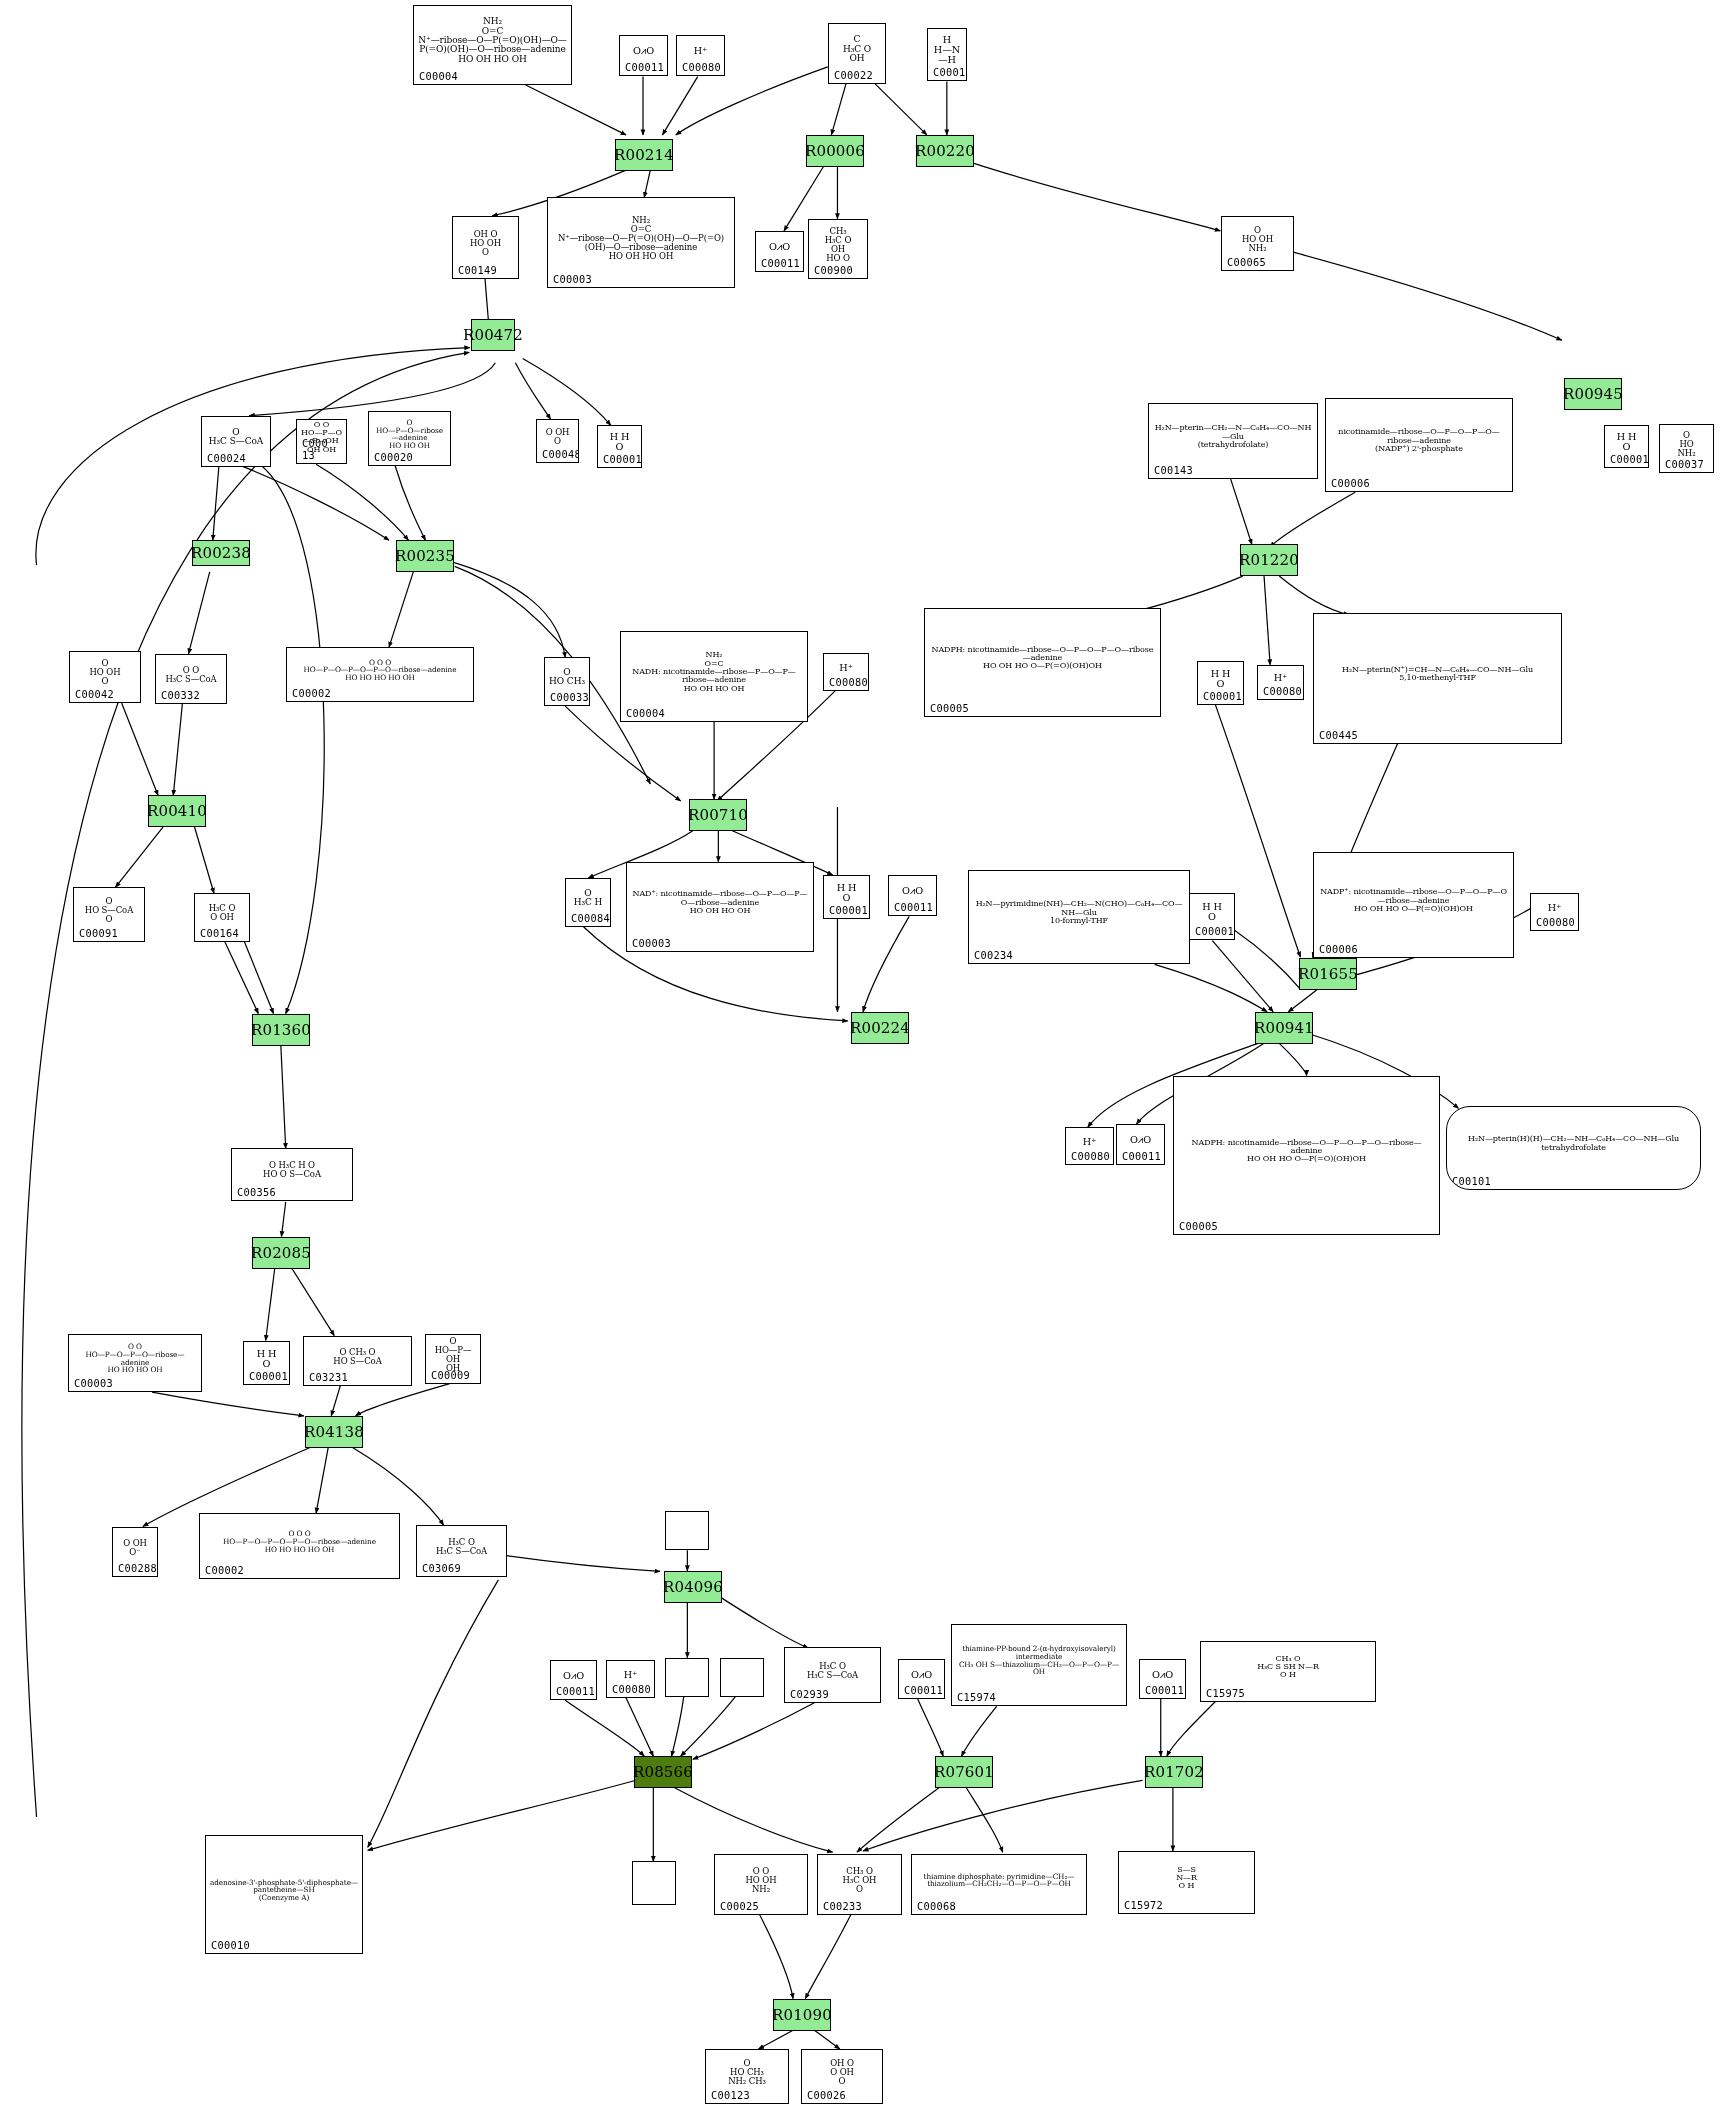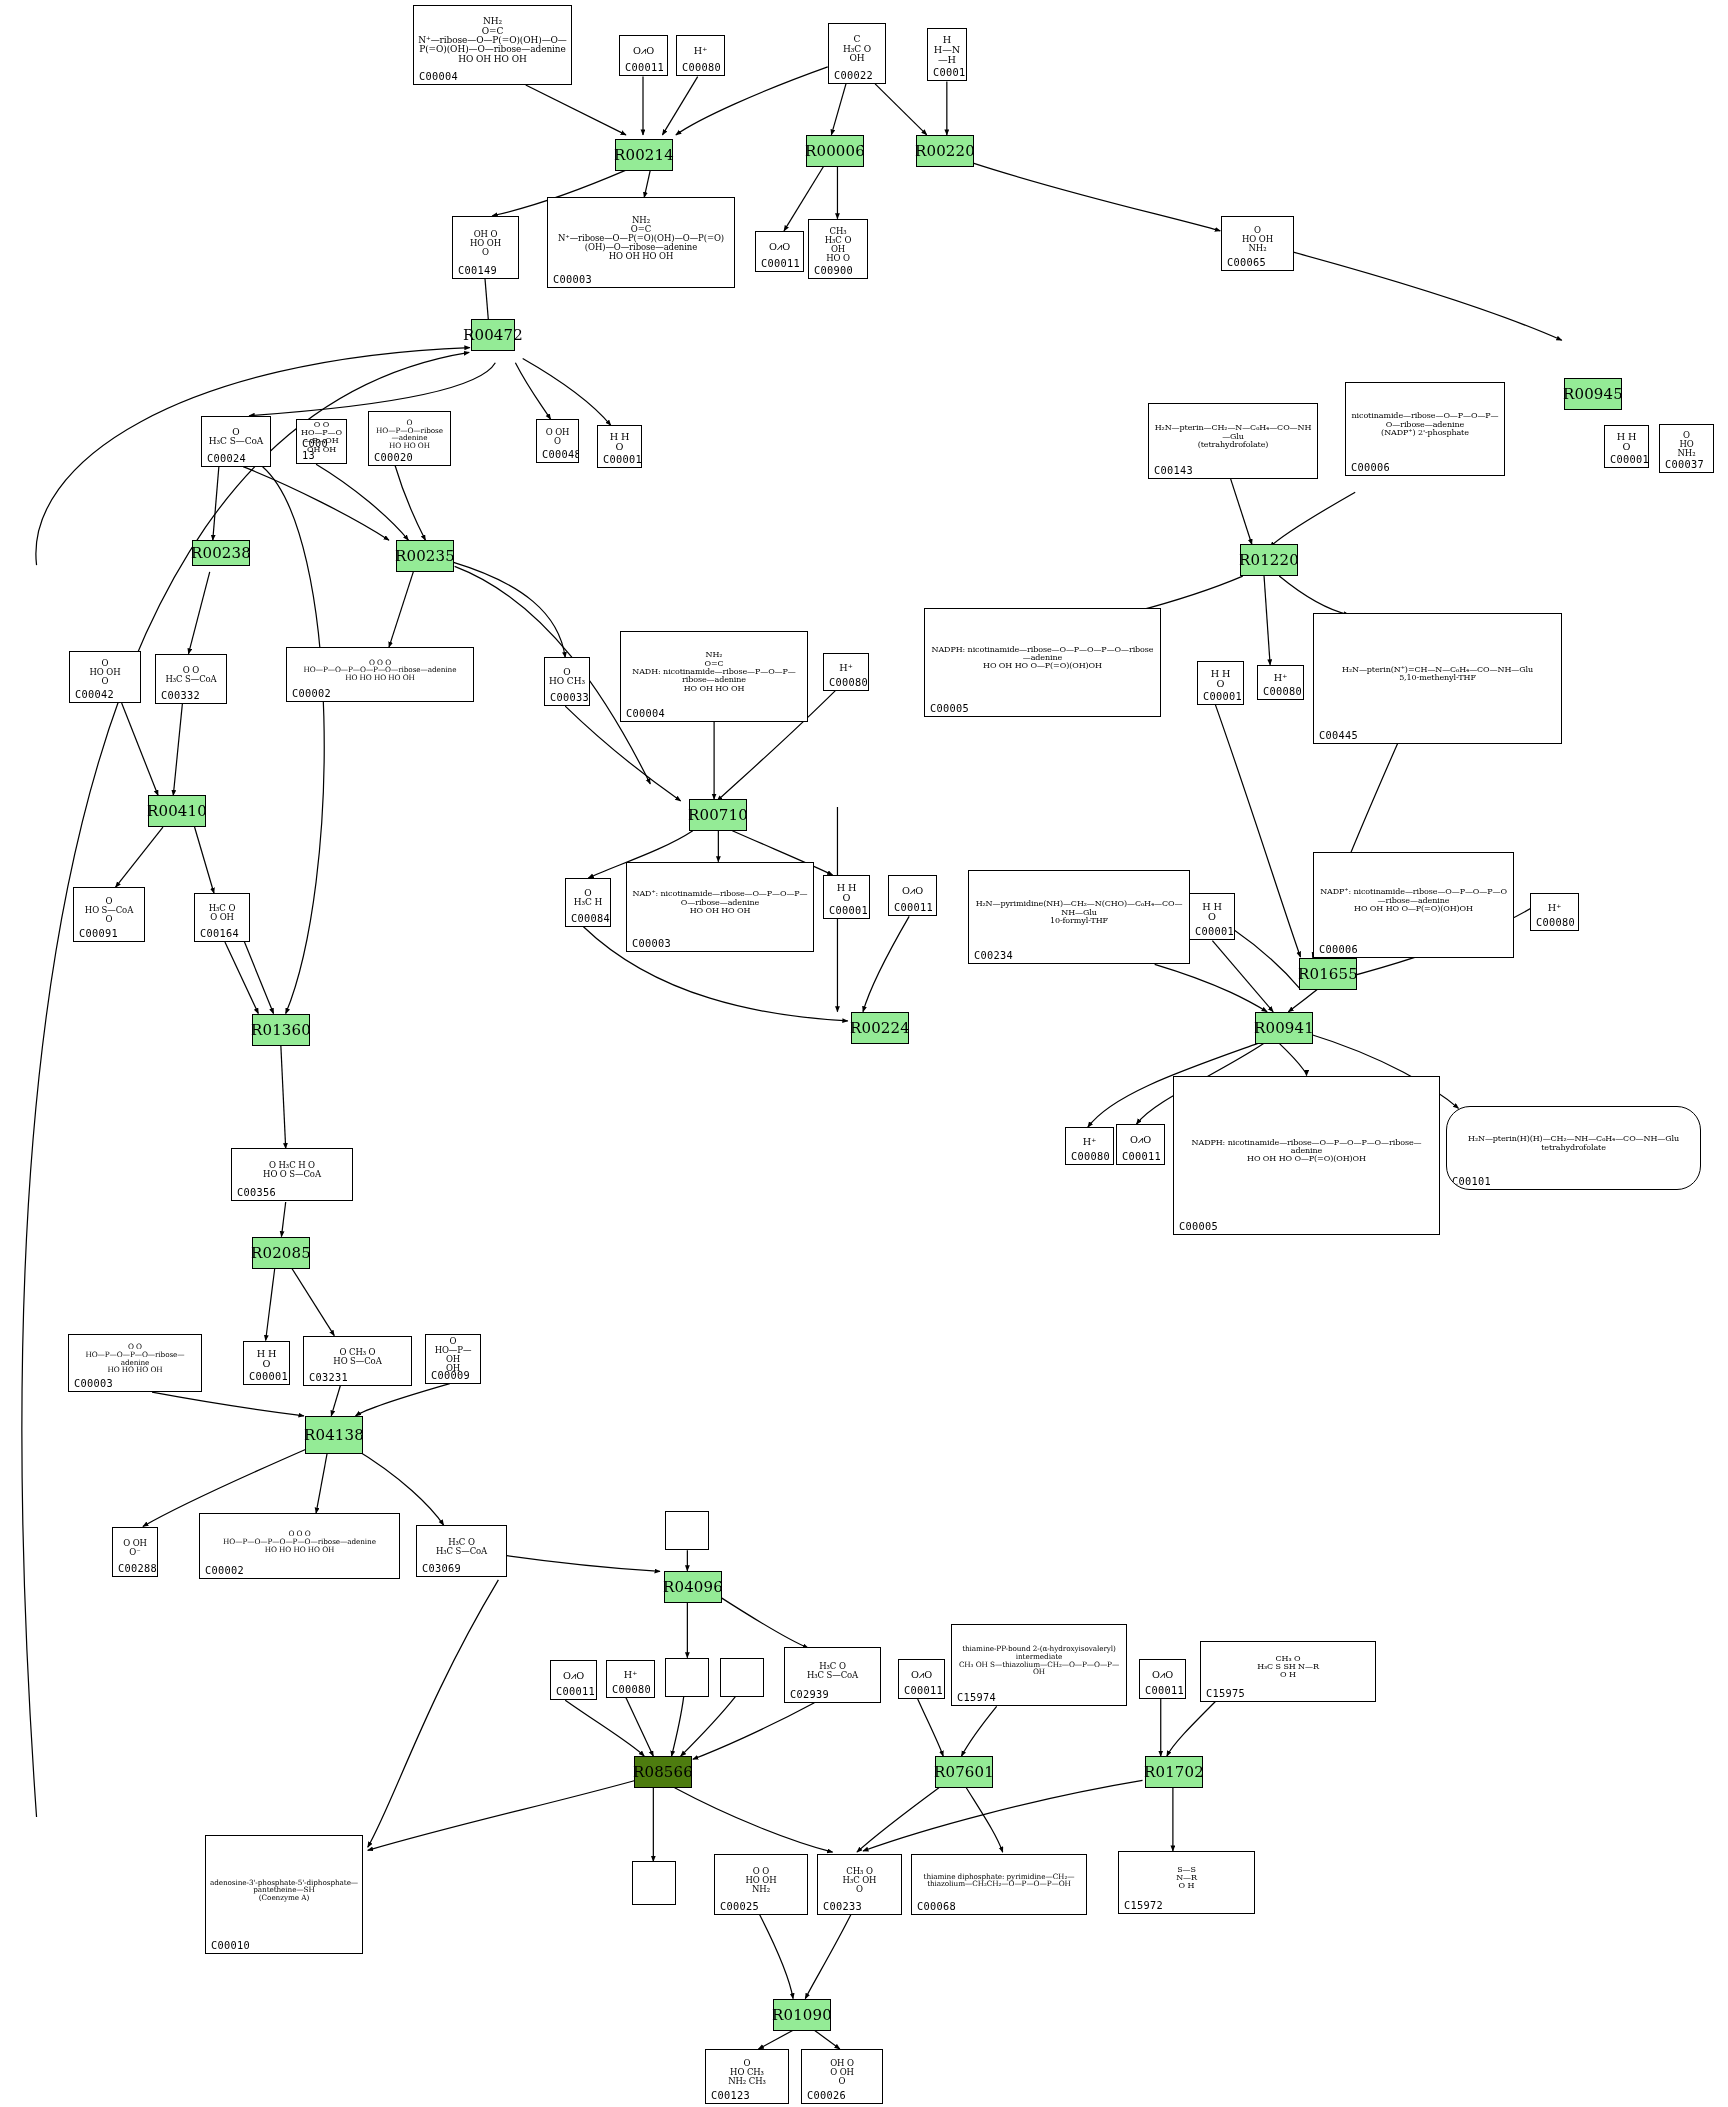--- a/index.html
+++ b/index.html
@@ -267,21 +267,21 @@
         <div class="struct" style="font-size: 8.5px;">O
 HO
    NH₂</div>
         <div class="cid">C00037</div>
       </div>
       <div class="cpd" style="left: 1148px; top: 403px; width: 170px; height: 76px;">
         <div class="struct" style="font-size: 8px;">H₂N—pterin—CH₂—N—C₆H₄—CO—NH—Glu
                  (tetrahydrofolate)</div>
         <div class="cid">C00143</div>
       </div>
-      <div class="cpd" style="left: 1325px; top: 382px; width: 160px; height: 94px; margin-left: 20px;">
+      <div class="cpd" style="left: 1325px; top: 398px; width: 188px; height: 94px;">
         <div class="struct" style="font-size: 8px;">nicotinamide—ribose—O—P—O—P—O—ribose—adenine
           (NADP⁺)  2'-phosphate</div>
         <div class="cid">C00006</div>
       </div>
       <div class="cpd" style="left: 201px; top: 416px; width: 70px; height: 51px;">
         <div class="struct" style="font-size: 9px;">O
 H₃C   S—CoA</div>
         <div class="cid">C00024</div>
       </div>
       <div class="cpd" style="left: 296px; top: 419px; width: 51px; height: 45px;">
@@ -551,21 +551,21 @@
       <div class="rxn green" style="left: 192px; top: 540px; width: 58px; height: 26px;">R00238</div>
       <div class="rxn green" style="left: 396px; top: 540px; width: 58px; height: 32px;">R00235</div>
       <div class="rxn green" style="left: 1240px; top: 544px; width: 58px; height: 32px;">R01220</div>
       <div class="rxn green" style="left: 148px; top: 795px; width: 58px; height: 32px;">R00410</div>
       <div class="rxn green" style="left: 689px; top: 799px; width: 58px; height: 32px;">R00710</div>
       <div class="rxn green" style="left: 1299px; top: 958px; width: 58px; height: 32px;">R01655</div>
       <div class="rxn green" style="left: 252px; top: 1014px; width: 58px; height: 32px;">R01360</div>
       <div class="rxn green" style="left: 851px; top: 1012px; width: 58px; height: 32px;">R00224</div>
       <div class="rxn green" style="left: 1255px; top: 1012px; width: 58px; height: 32px;">R00941</div>
       <div class="rxn green" style="left: 252px; top: 1237px; width: 58px; height: 32px;">R02085</div>
-      <div class="rxn green" style="left: 305px; top: 1416px; width: 58px; height: 38px;">R04138</div>
+      <div class="rxn green" style="left: 305px; top: 1416px; width: 58px; height: 32px;">R04138</div>
       <div class="rxn green" style="left: 664px; top: 1571px; width: 58px; height: 32px;">R04096</div>
       <div class="rxn blue" style="left: 634px; top: 1756px; width: 58px; height: 32px;">R08566</div>
       <div class="rxn green" style="left: 935px; top: 1756px; width: 58px; height: 32px;">R07601</div>
       <div class="rxn green" style="left: 1145px; top: 1756px; width: 58px; height: 32px;">R01702</div>
       <div class="rxn green" style="left: 773px; top: 1999px; width: 58px; height: 32px;">R01090</div>
     </div>
 </div>
 
 
 </body></html>

